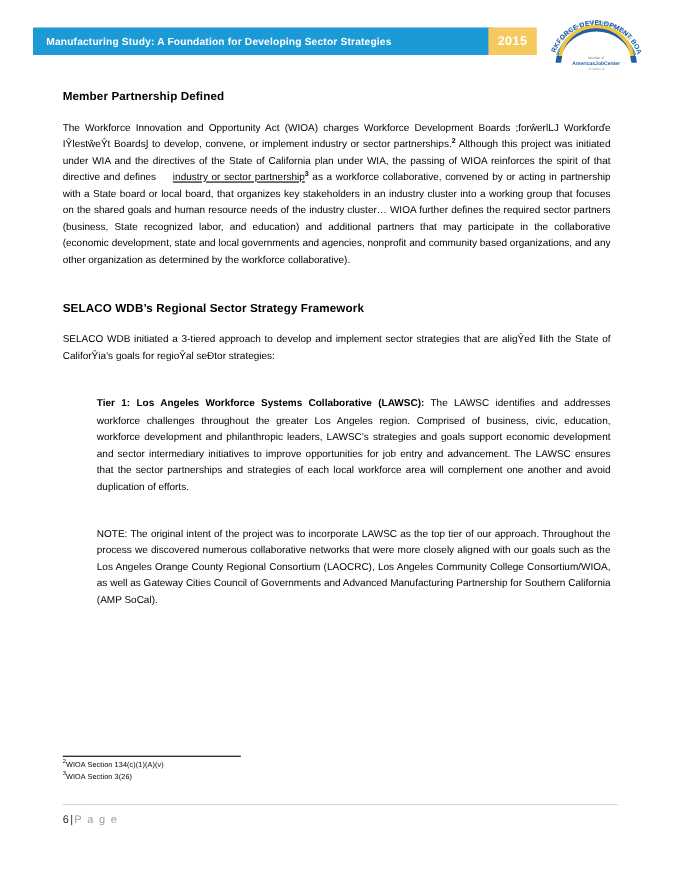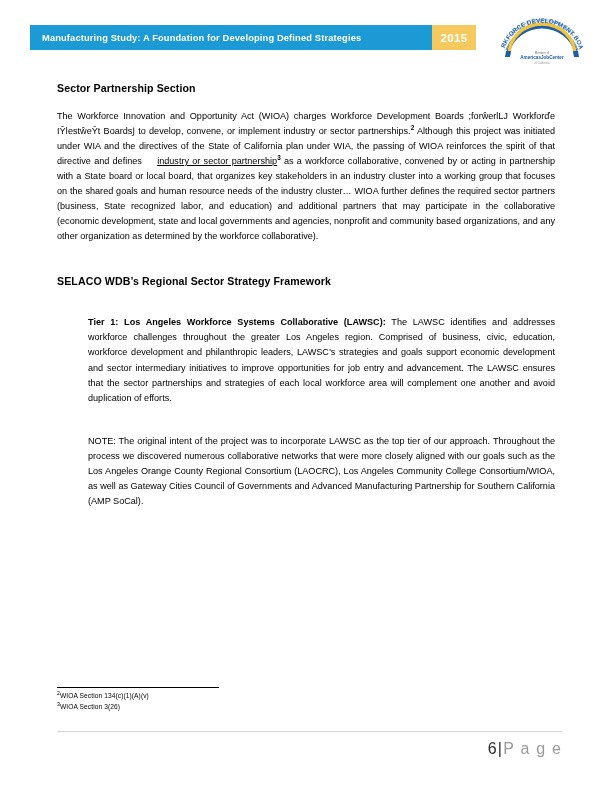--- a/index.html
+++ b/index.html
@@ -34,21 +34,21 @@
   .header-title {
     color: #ffffff;
     font-size: 9.3px;
     font-weight: bold;
     letter-spacing: 0.15px;
     padding-left: 12px;
     white-space: nowrap;
   }
   .header-year-box {
     position: absolute;
-    left: 432px; top: 25px;
+    left: 444px; top: 25px;
     width: 44px; height: 25px;
     background: #F5C95D;
     display: flex;
     align-items: center;
     justify-content: center;
   }
   .header-year {
     color: #ffffff;
     font-size: 11.5px;
     font-weight: bold;
@@ -135,35 +135,35 @@
     left: 57px;
     top: 731px;
     width: 505px;
   }
   .footer-rule {
     width: 505px;
     height: 0;
     border-top: 1px solid #D4D4D4;
   }
   .footer-page {
-    text-align: right;
-    font-size: 16px;
+    text-align: left;
+    font-size: 10px;
     margin-top: 8px;
     letter-spacing: 1.2px;
   }
   .footer-page .num { color: #2b2b2b; }
   .footer-page .lbl { color: #9b9b9b; }
 </style>
 </head>
 <body>
 
 <div class="header">
 
   <div class="header-bar">
-    <span class="header-title">Manufacturing Study: A Foundation for Developing Defined Strategies</span>
+    <span class="header-title">Manufacturing Study: A Foundation for Developing Sector Strategies</span>
   </div>
 
   <div class="header-year-box">
     <span class="header-year">2015</span>
   </div>
 
   <div class="logo">
     <svg width="84" height="62" viewBox="0 0 84 62" xmlns="http://www.w3.org/2000/svg">
       <defs>
         <path id="arcTop" d="M 8 40 A 36 34 0 0 1 76 40" fill="none"></path>
@@ -188,26 +188,27 @@
 
       <text x="42" y="50" text-anchor="middle" font-family="Liberation Sans, sans-serif" font-size="3" fill="#777777">Member of</text>
       <text x="42" y="55" text-anchor="middle" font-family="Liberation Sans, sans-serif" font-size="4.6" font-weight="bold" fill="#1C5FA8">AmericasJobCenter</text>
       <text x="42" y="59.5" text-anchor="middle" font-family="Liberation Sans, sans-serif" font-size="2.8" fill="#999999">of California</text>
     </svg>
   </div>
 </div>
 
 <div class="content">
 
-  <h2 class="section-head">Sector Partnership Section</h2>
+  <h2 class="section-head">Member Partnership Defined</h2>
 
   <p class="body"><span>The Workforce Innovation and Opportunity Act (WIOA) charges Workforce Development Boards ;forŵerlǇ Workforďe IŶǀestŵeŶt BoardsͿ </span><span class="it">to develop, convene, or implement industry or sector partnerships.</span><sup class="fn">2</sup><span>  Although this project was initiated under WIA and the directives of the State of California plan under WIA, the passing of WIOA reinforces the spirit of that directive and defines </span><span class="ul">industry or sector partnership</span><sup class="fn">3</sup><span> as a </span><span class="it">workforce collaborative, convened by or acting in partnership with a State board or local board, that organizes key stakeholders in an industry cluster into a working group that focuses on the shared goals and human resource needs of the industry cluster…</span><span> WIOA further defines the required sector partners (business, State recognized labor, and education) and additional partners that may participate in the collaborative (economic development, state and local governments and agencies, nonprofit and community based organizations, and any other organization as determined by the workforce collaborative).</span></p>
 
   <h2 class="section-head second">SELACO WDB’s Regional Sector Strategy Framework</h2>
 
+  <p class="body">SELACO WDB initiated a 3-tiered approach to develop and implement sector strategies that are aligŶed ǁith the State of CaliforŶia’s goals for regioŶal seĐtor strategies:</p>
 
   <p class="body indent spaced"><span class="bold">Tier 1: Los Angeles Workforce Systems Collaborative (LAWSC):</span><span> The LAWSC identifies and addresses workforce challenges throughout the greater Los Angeles region.  Comprised of business, civic, education, workforce development and philanthropic leaders, LAWSC’s strategies and goals support economic development and sector intermediary initiatives to improve opportunities for job entry and advancement. The LAWSC ensures that the sector partnerships and strategies of each local workforce area will complement one another and avoid duplication of efforts.</span></p>
 
   <p class="body indent spaced"><span>NOTE:</span><span>  The original intent of the project was to incorporate LAWSC as the top tier of our approach.   Throughout the process we discovered numerous collaborative networks that were more closely aligned with our goals such as the Los Angeles Orange County Regional Consortium (LAOCRC), Los Angeles Community College Consortium/WIOA, as well as Gateway Cities Council of Governments and Advanced Manufacturing Partnership for Southern California (AMP SoCal).</span></p>
 </div>
 
 <div class="footnotes">
   <div class="footnote-rule"></div>
   <div class="footnote"><sup>2</sup><span>WIOA Section 134(c)(1)(A)(v)</span></div>
   <div class="footnote"><sup>3</sup><span>WIOA Section 3(26)</span></div>

